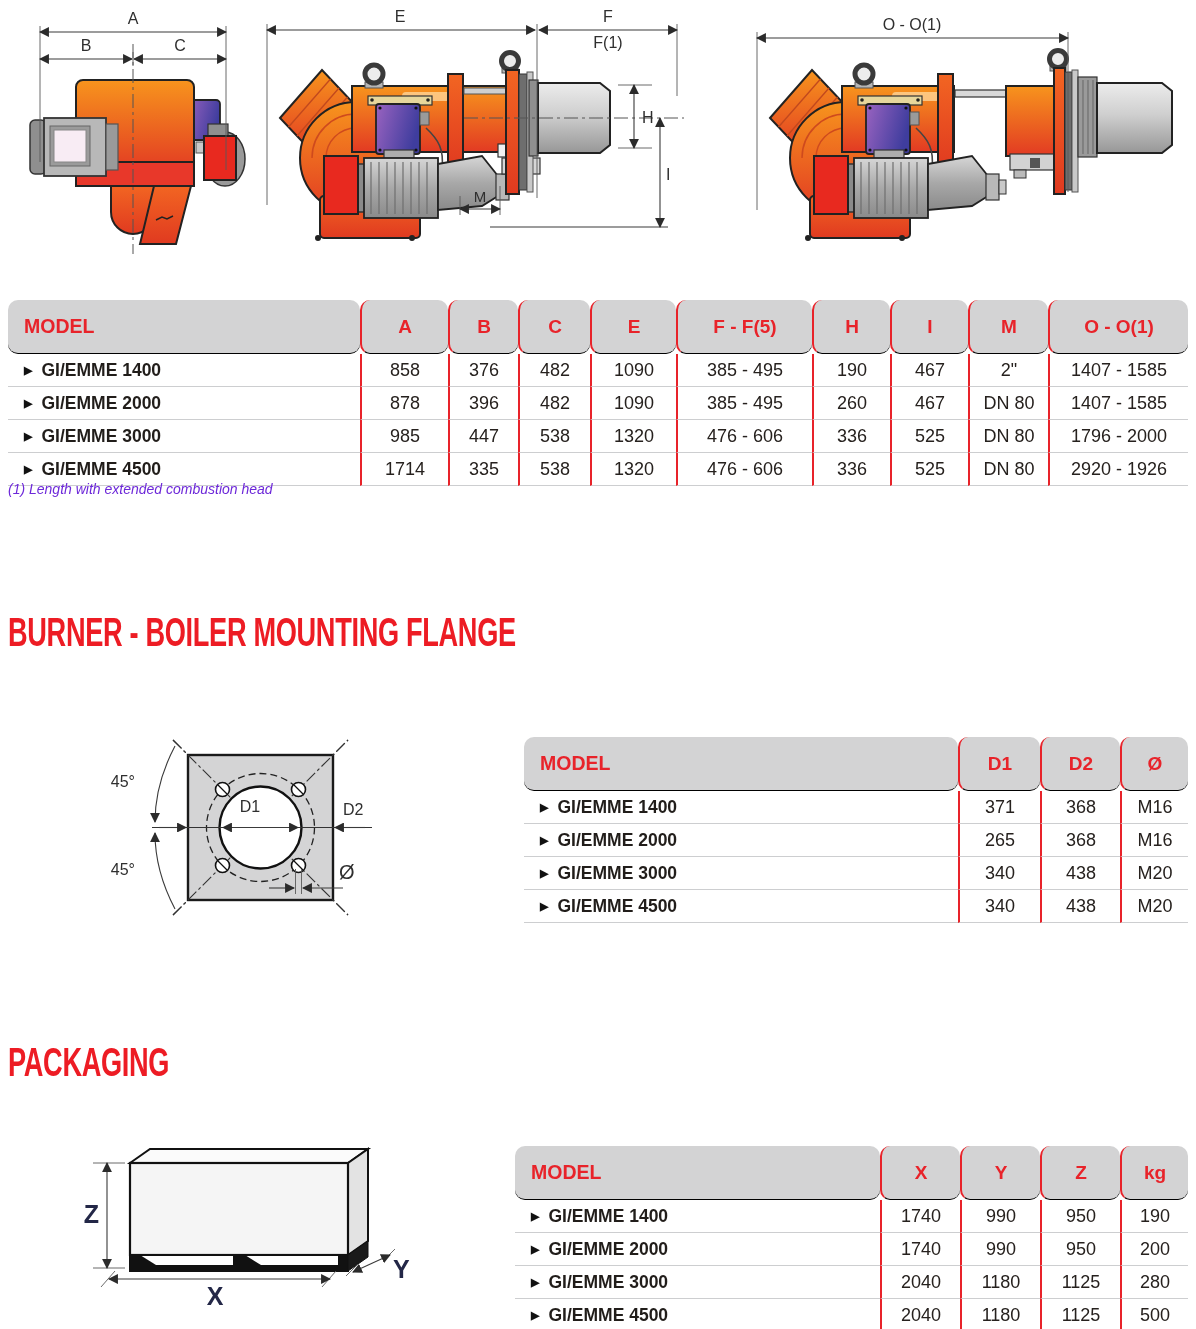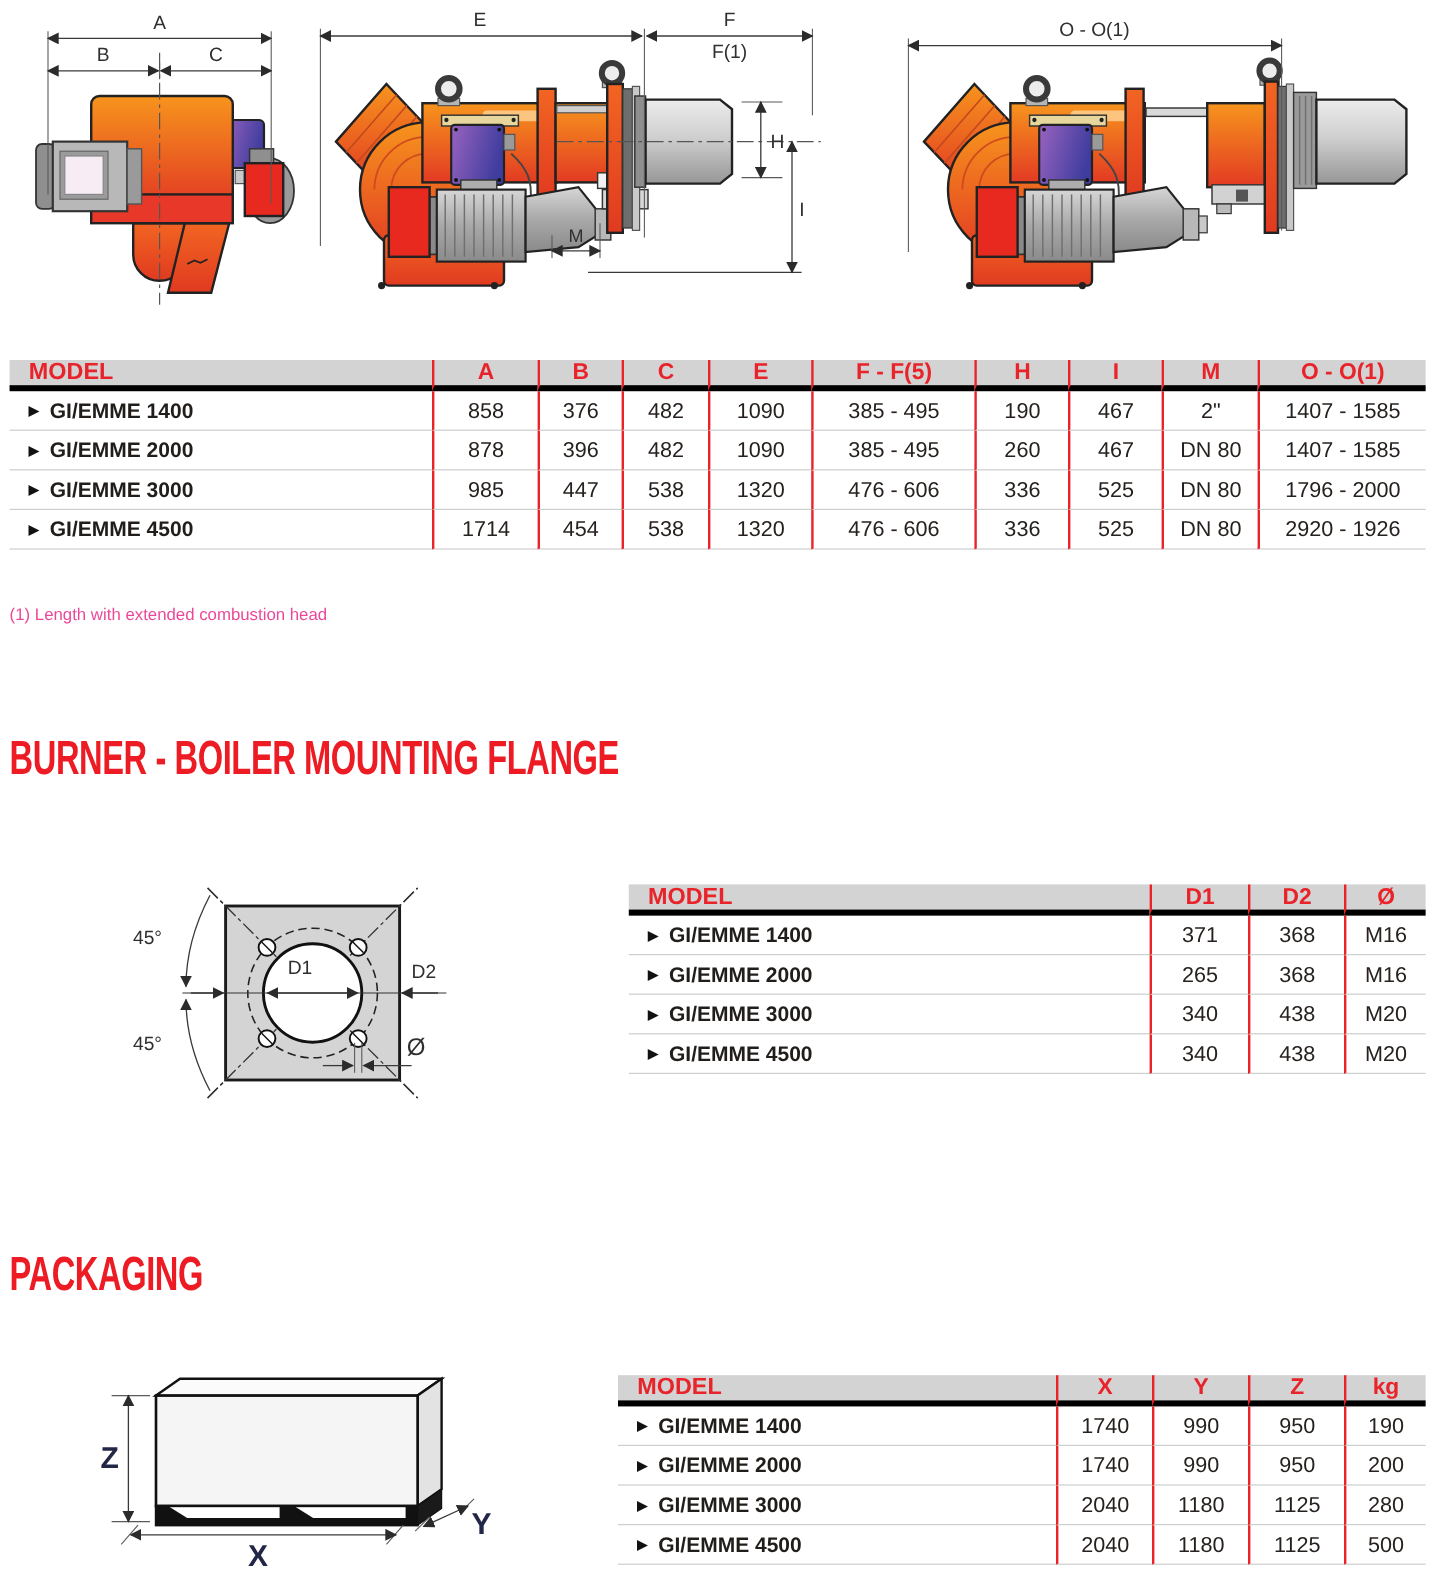--- a/index.html
+++ b/index.html
@@ -6,28 +6,28 @@
   body { width:1196px; height:1329px; font-family:"Liberation Sans",sans-serif; }
   .page { position:relative; width:1196px; height:1329px; background:#fff; overflow:hidden; }
 
   .heading { position:absolute; color:#ed1c24; font-weight:bold; font-size:40px;
              letter-spacing:-0.5px; transform:scaleX(0.68); transform-origin:0 50%;
              white-space:nowrap; line-height:40px; }
 
   .tbl { position:absolute; display:grid; background:#fff; }
   .cell { display:flex; align-items:center; justify-content:center; height:33px;
           font-size:18px; color:#26211e; border-bottom:1px solid #cdced0; box-sizing:border-box; }
-  .th   { background:#d3d3d4; color:#e8232a; font-weight:bold; font-size:19px; height:26px;
-          border-bottom:5px solid #000000; }
+  .th   { background:#d3d3d4; color:#e8232a; font-weight:bold; font-size:19px; height:54px;
+          border-bottom:1px solid #000000;border-radius:10px; }
   .vr   { border-left:2px solid #e8232a; }
   .model{ justify-content:flex-start; padding-left:16px; font-weight:bold; color:#211d1a; font-size:17.5px; }
   .th.model { font-size:19.5px; color:#e8232a; }
   .tri  { font-size:11px; color:#111; margin-right:9px; }
 
-  .footnote { position:absolute; left:8px; top:504px; font-size:14px; color:#ec4899; }
+  .footnote { position:absolute; left:8px; top:481px; font-size:14px; color:#6d28d9;font-style:italic; }
 
   svg { position:absolute; overflow:visible; }
   svg text { font-family:"Liberation Sans",sans-serif; }
   .dim  { font-size:16px; fill:#2f2f2f; }
   .dim-sm { font-size:15px; fill:#2f2f2f; }
   .dim-big { font-size:25px; font-weight:bold; fill:#232747; }
   .dia  { font-size:20px; fill:#2f2f2f; }
   .dl { stroke:#3a3a3a; stroke-width:1.1; }
   .xl { stroke:#5a5a5a; stroke-width:0.9; }
   .cl { stroke:#555; stroke-width:1; stroke-dasharray:14 4 3 4; fill:none; }
@@ -269,21 +269,21 @@
     <div class="cell vr">336</div>
     <div class="cell vr">525</div>
     <div class="cell vr">DN 80</div>
     <div class="cell vr">1796 - 2000</div>
 
     <div class="cell model">
         <span class="tri">▶</span>
         <span>GI/EMME 4500</span>
       </div>
     <div class="cell vr">1714</div>
-    <div class="cell vr">454</div>
+    <div class="cell vr">335</div>
     <div class="cell vr">538</div>
     <div class="cell vr">1320</div>
     <div class="cell vr">476 - 606</div>
     <div class="cell vr">336</div>
     <div class="cell vr">525</div>
     <div class="cell vr">DN 80</div>
     <div class="cell vr">2920 - 1926</div>
   </div>
 
   <div class="footnote">(1) Length with extended combustion head</div>

